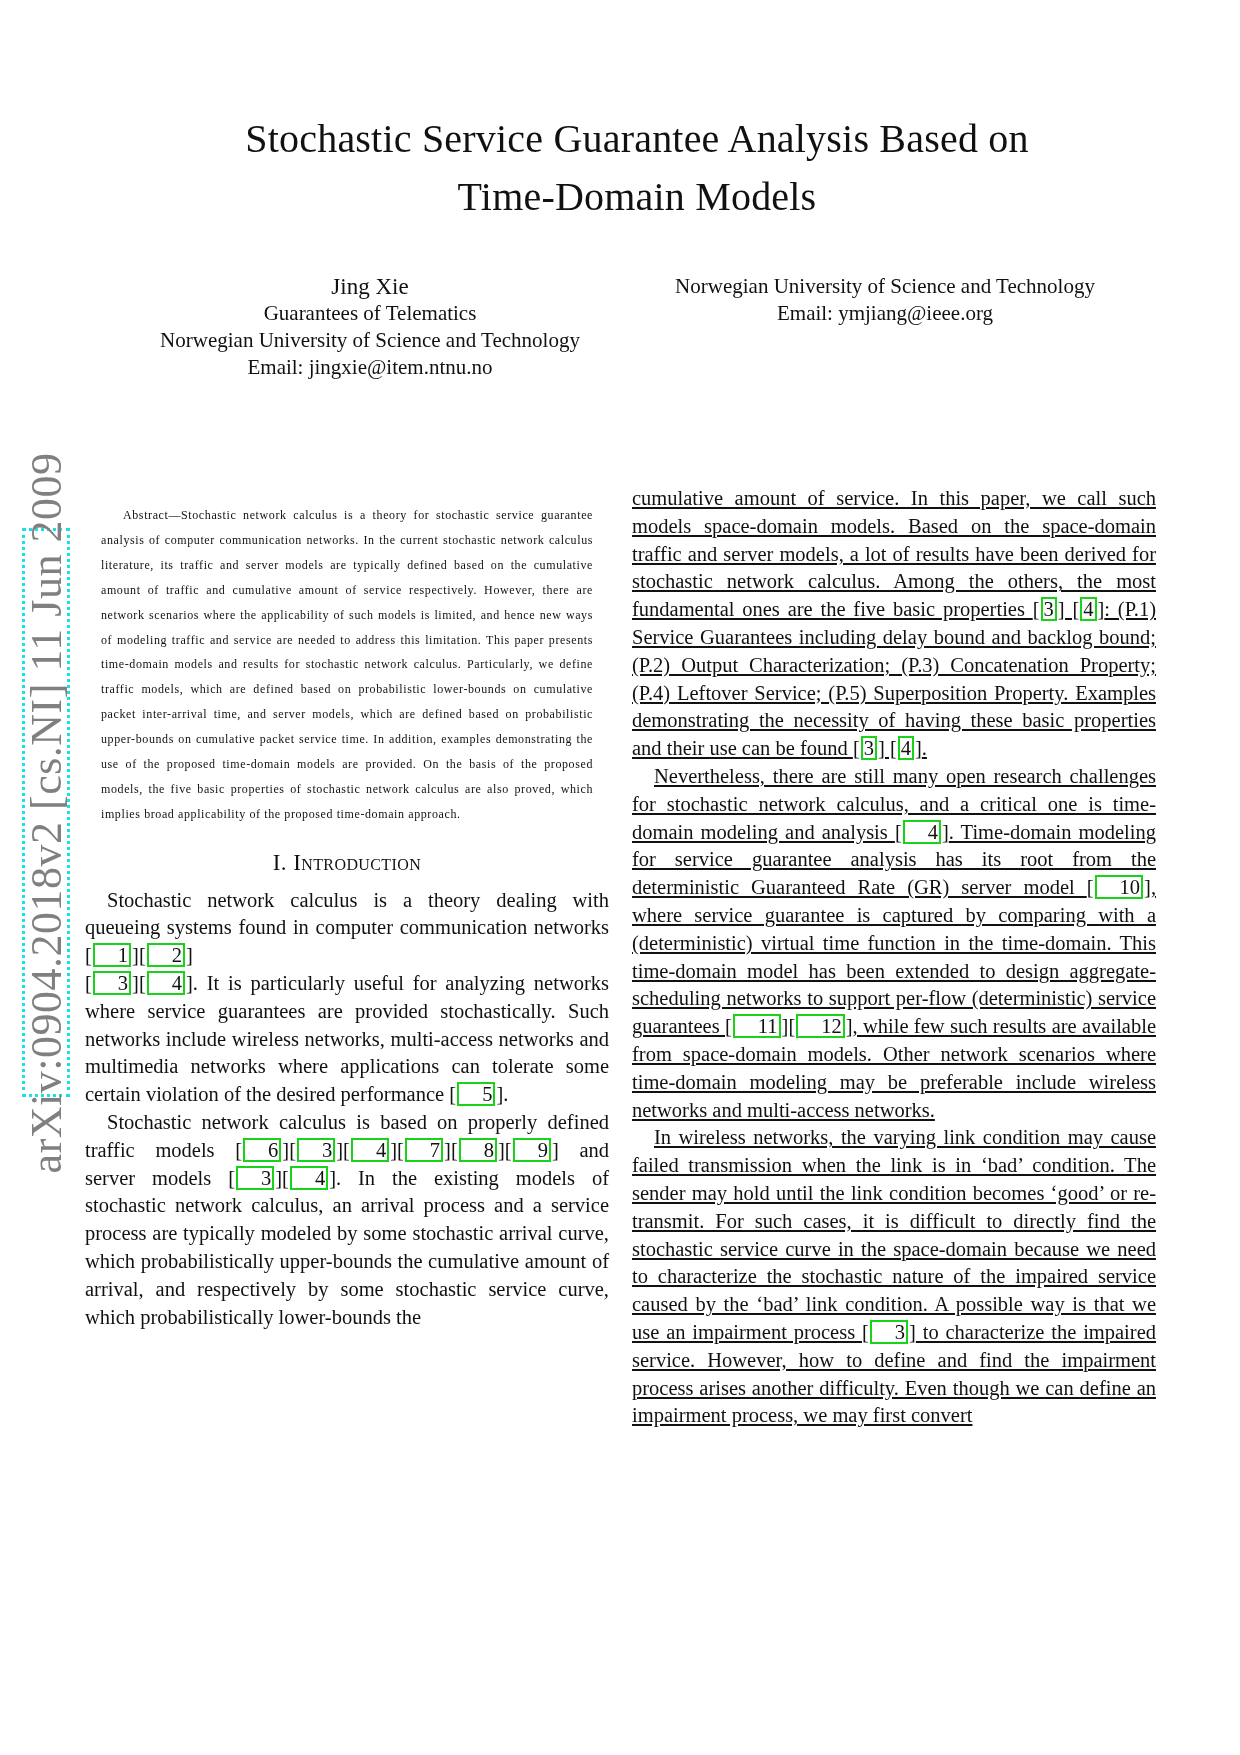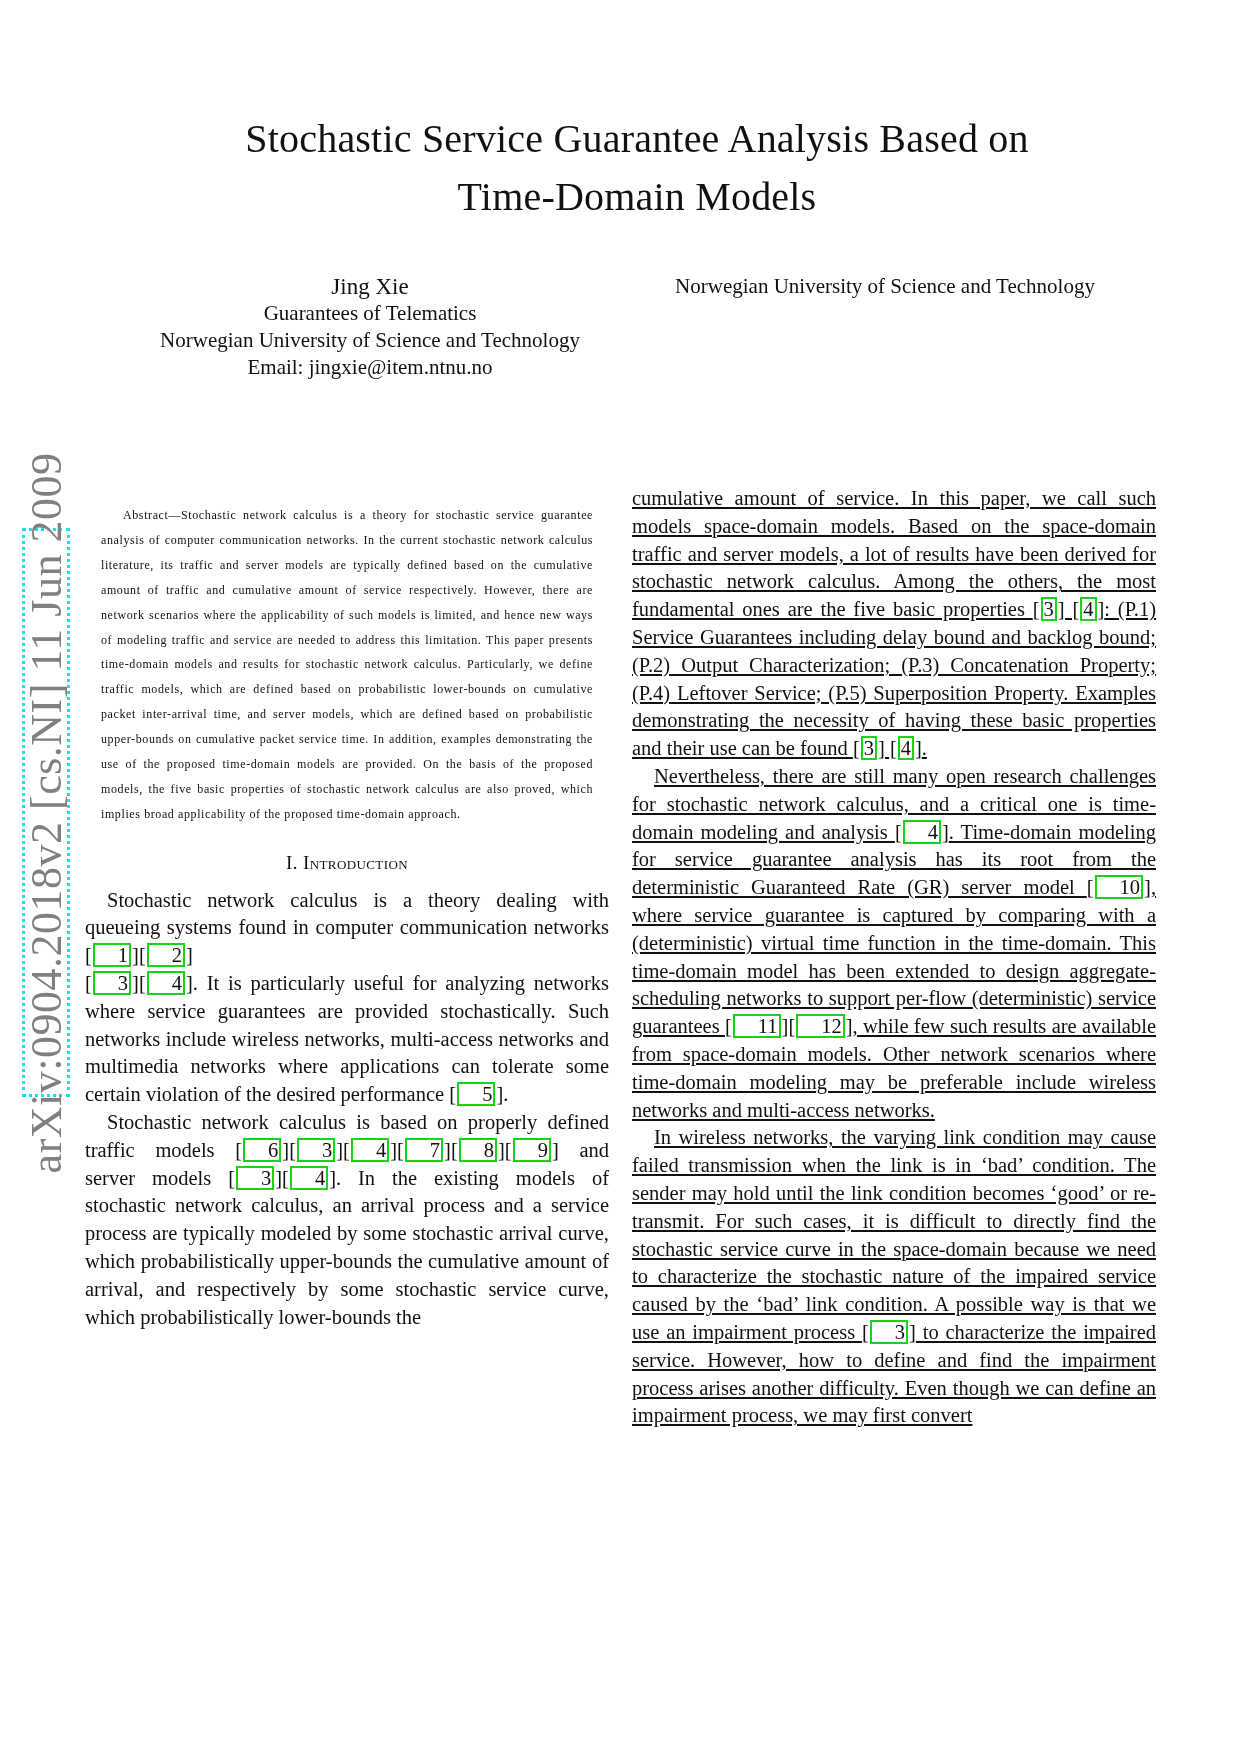--- a/index.html
+++ b/index.html
@@ -32,21 +32,21 @@
     .col {
       position: absolute; text-align: justify; font-size: 20.5px; line-height: 27.8px;
     }
     .col.left { left: 85px; top: 487px; width: 524px; }
     .col.right { left: 632px; top: 485px; width: 524px; text-decoration: underline; }
     .abstract {
       font-size: 12px; line-height: 24.9px; letter-spacing: 0.6px;
       margin: 16px; text-indent: 22px;
     }
     .section-heading {
-      text-align: center; font-size: 19px; margin: 22px 0 10px 0; letter-spacing: 0.4px;
+      text-align: center; font-size: 23px; margin: 22px 0 10px 0; letter-spacing: 0.4px;
       font-variant: small-caps;
     }
     p.body { margin: 0; text-indent: 22px; }
     p.body.noindent { text-indent: 0; }
     .cite {
       display: inline-block; border: 2px solid #18d318; padding: 0 1px; line-height: 20px;
       margin: 0 1px; cursor: pointer;
     }
   </style>
 </head>
@@ -59,20 +59,21 @@
 
 <div class="author a1">
   <div class="name">Jing Xie</div>
   <div>Guarantees of Telematics</div>
   <div>Norwegian University of Science and Technology</div>
   <div>Email: jingxie@item.ntnu.no</div>
 </div>
 
 <div class="author a2">
   <div>Norwegian University of Science and Technology</div>
+  <div>Email: ymjiang@ieee.org</div>
 </div>
 
 <div class="arxiv">
   <span class="arxiv-text">arXiv:0904.2018v2  [cs.NI]  11 Jun 2009</span>
 </div>
 
 <div class="col left">
   <p class="abstract">Abstract—Stochastic network calculus is a theory for stochastic service guarantee analysis of computer communication networks. In the current stochastic network calculus literature, its traffic and server models are typically defined based on the cumulative amount of traffic and cumulative amount of service respectively. However, there are network scenarios where the applicability of such models is limited, and hence new ways of modeling traffic and service are needed to address this limitation. This paper presents time-domain models and results for stochastic network calculus. Particularly, we define traffic models, which are defined based on probabilistic lower-bounds on cumulative packet inter-arrival time, and server models, which are defined based on probabilistic upper-bounds on cumulative packet service time. In addition, examples demonstrating the use of the proposed time-domain models are provided. On the basis of the proposed models, the five basic properties of stochastic network calculus are also proved, which implies broad applicability of the proposed time-domain approach.</p>
 
   <div class="section-heading">I. Introduction</div>

